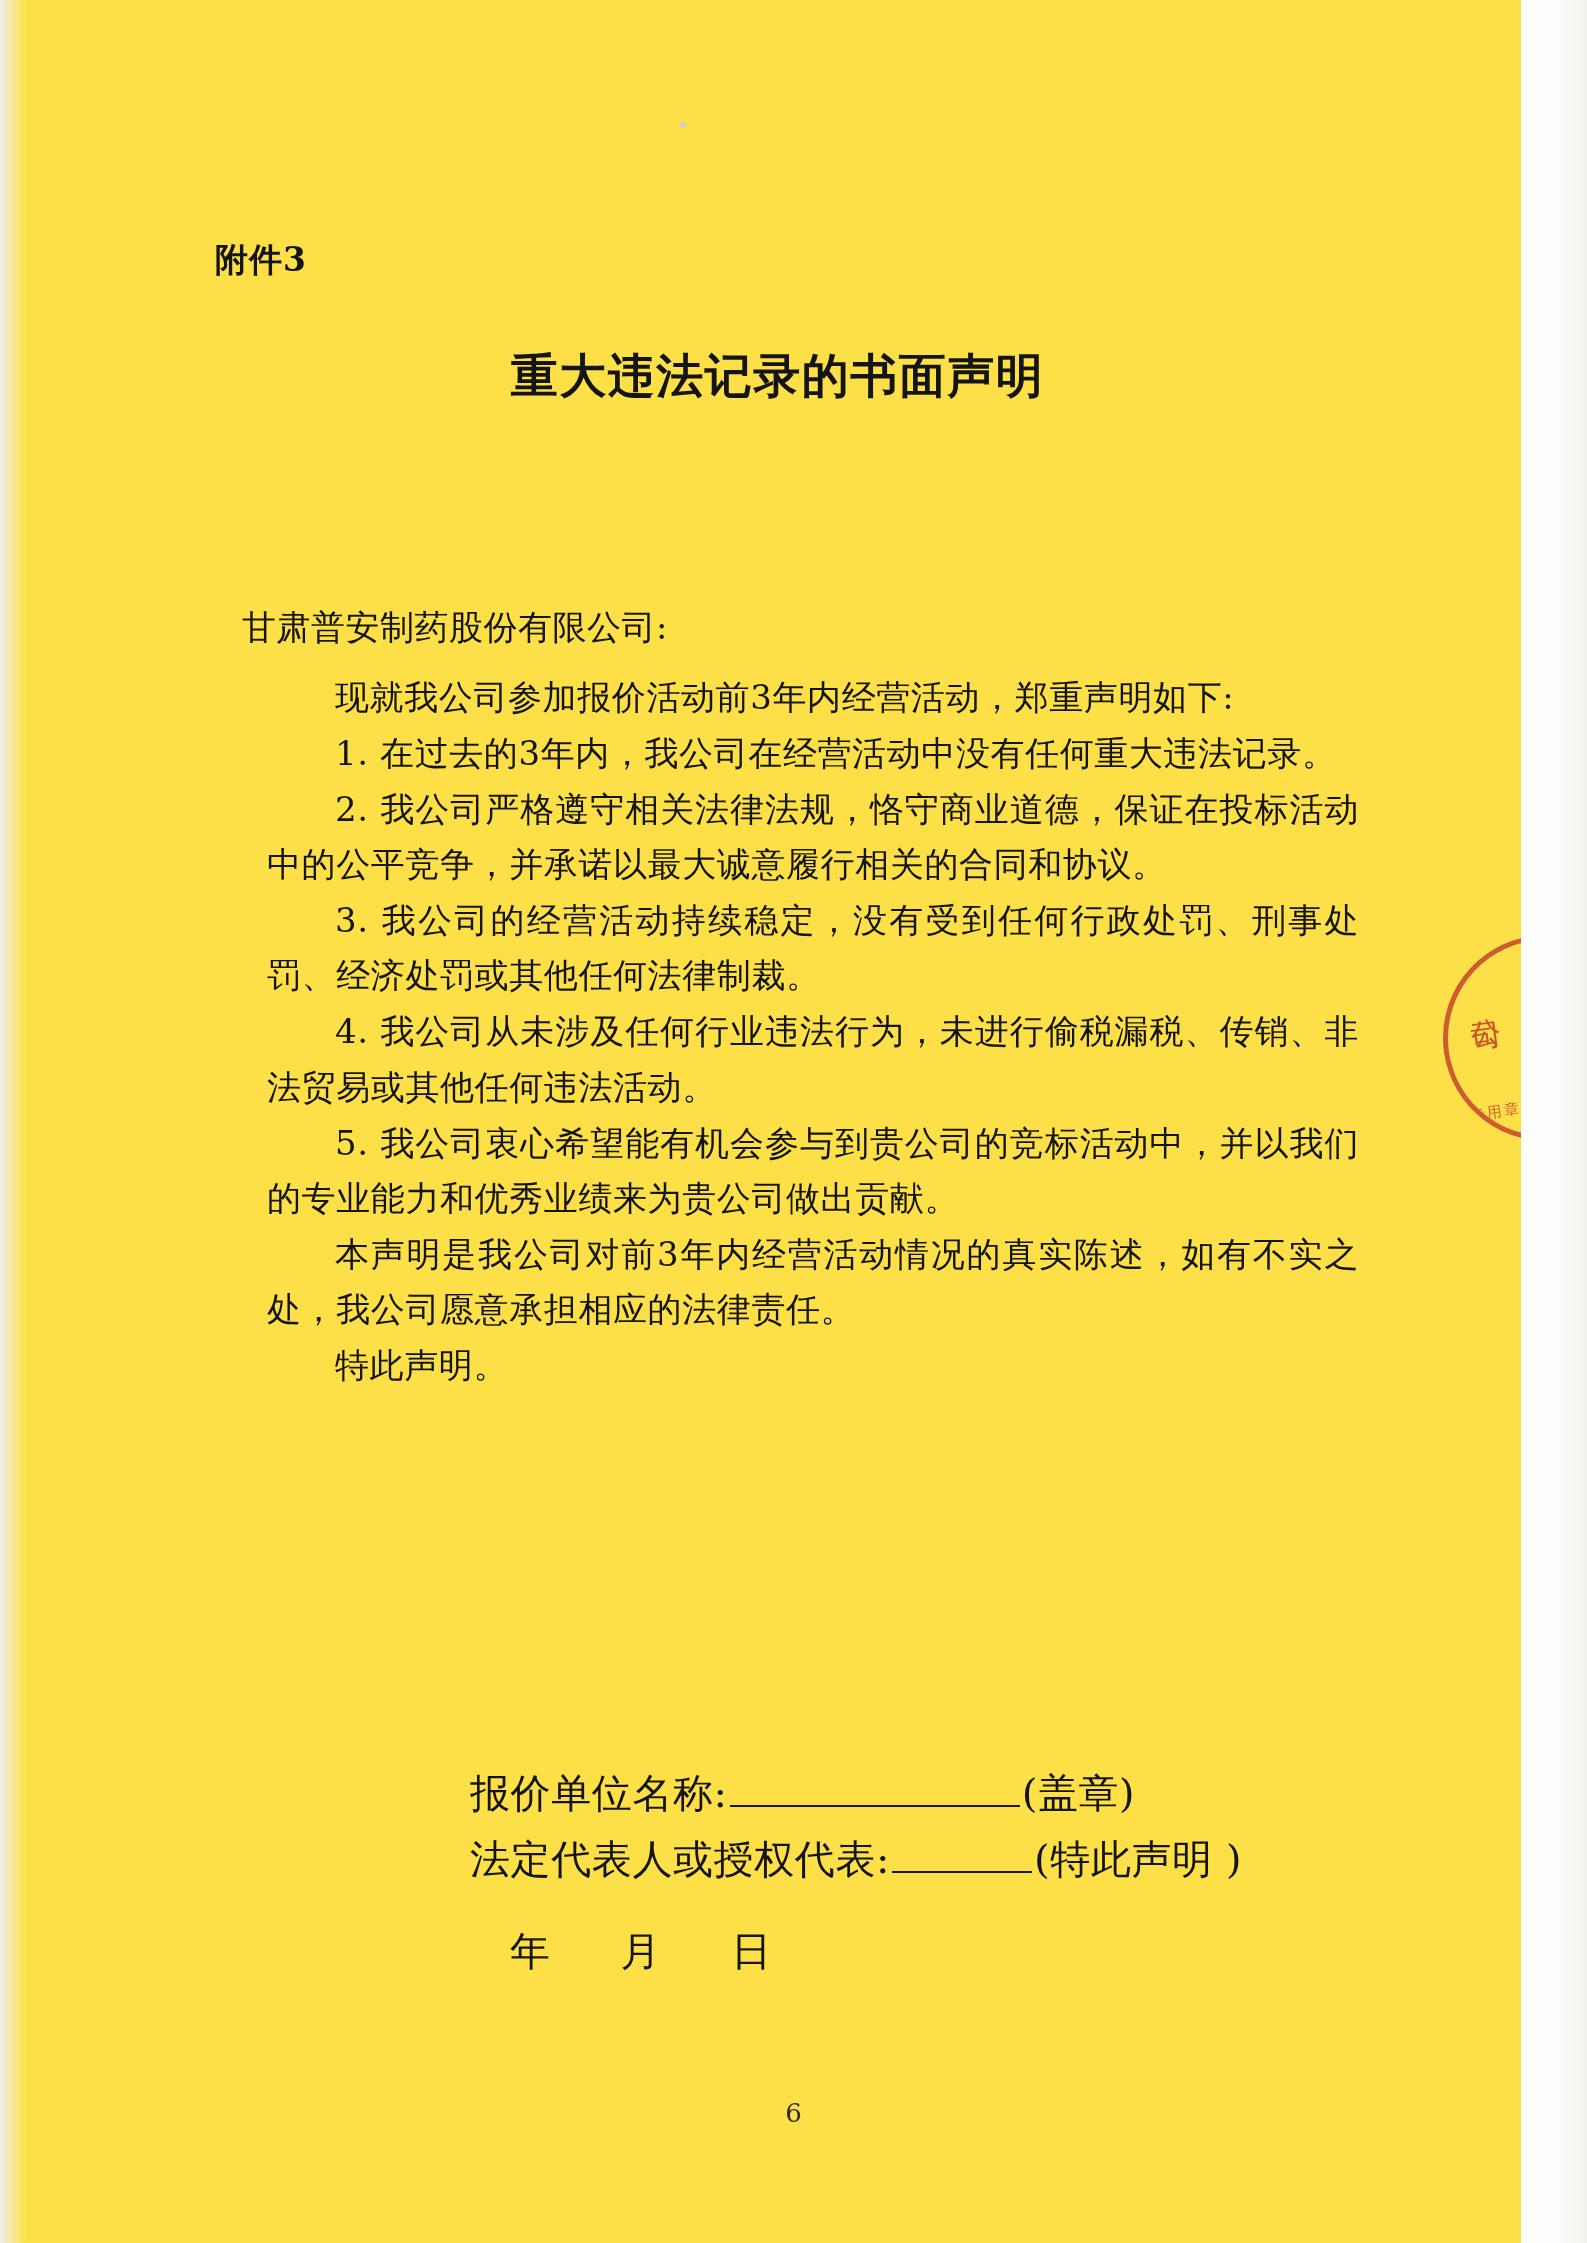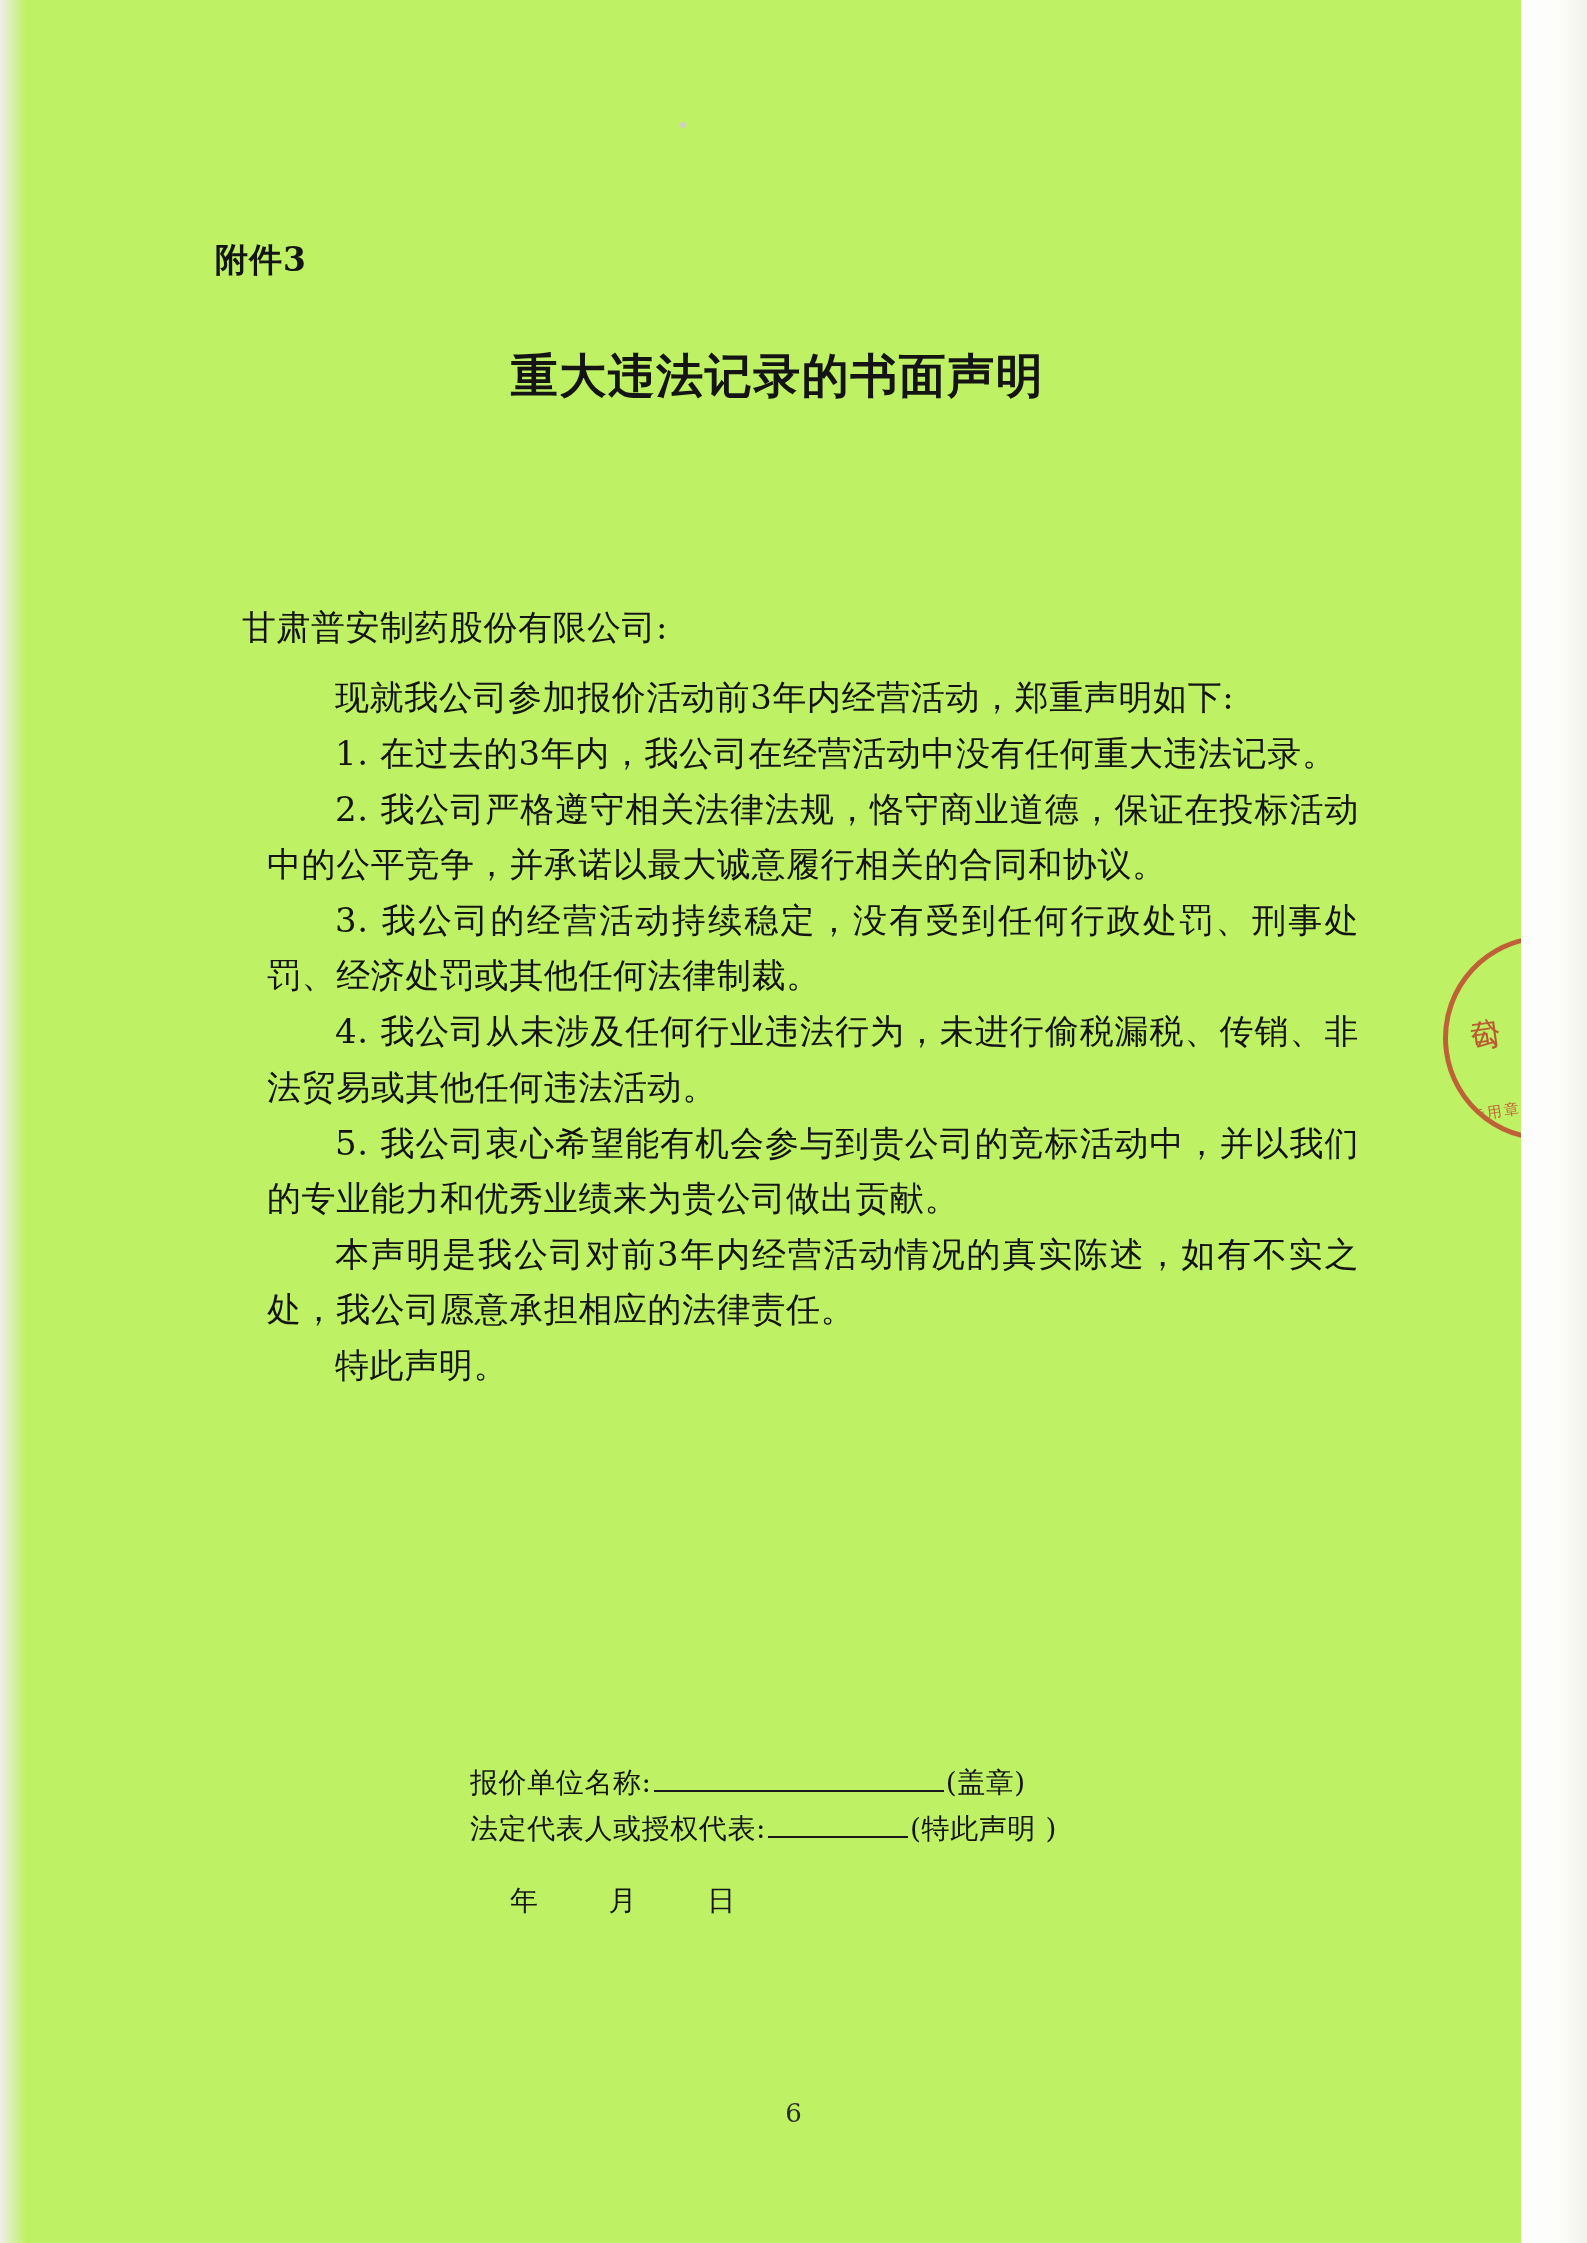--- a/index.html
+++ b/index.html
@@ -12,21 +12,21 @@
     height: 2243px;
     position: relative;
     font-family: "DejaVu Serif", "Liberation Serif", serif;
     color: #141414;
     overflow: hidden;
   }
 
   .page {
     position: absolute;
     inset: 0;
-    background: #bef264;
+    background: #fde047;
   }
 
   
   .page::before {
     content: "";
     position: absolute;
     left: 0; top: 0; bottom: 0;
     width: 26px;
     background: linear-gradient(to right, #efefea, rgba(255,255,255,0));
     pointer-events: none;
@@ -87,21 +87,21 @@
   .para {
     margin: 0 0 1px 0;
     text-indent: 68px;
   }
 
   .sign-block {
     position: absolute;
     left: 470px;
     top: 1760px;
     width: 860px;
-    font-size: 28px;
+    font-size: 40px;
     line-height: 1.65;
     letter-spacing: 0.6px;
   }
   .sign-line { white-space: nowrap; }
   .blank-long {
     display: inline-block;
     width: 290px;
     border-bottom: 2px solid #191919;
     height: 26px;
     margin: 0 2px;

